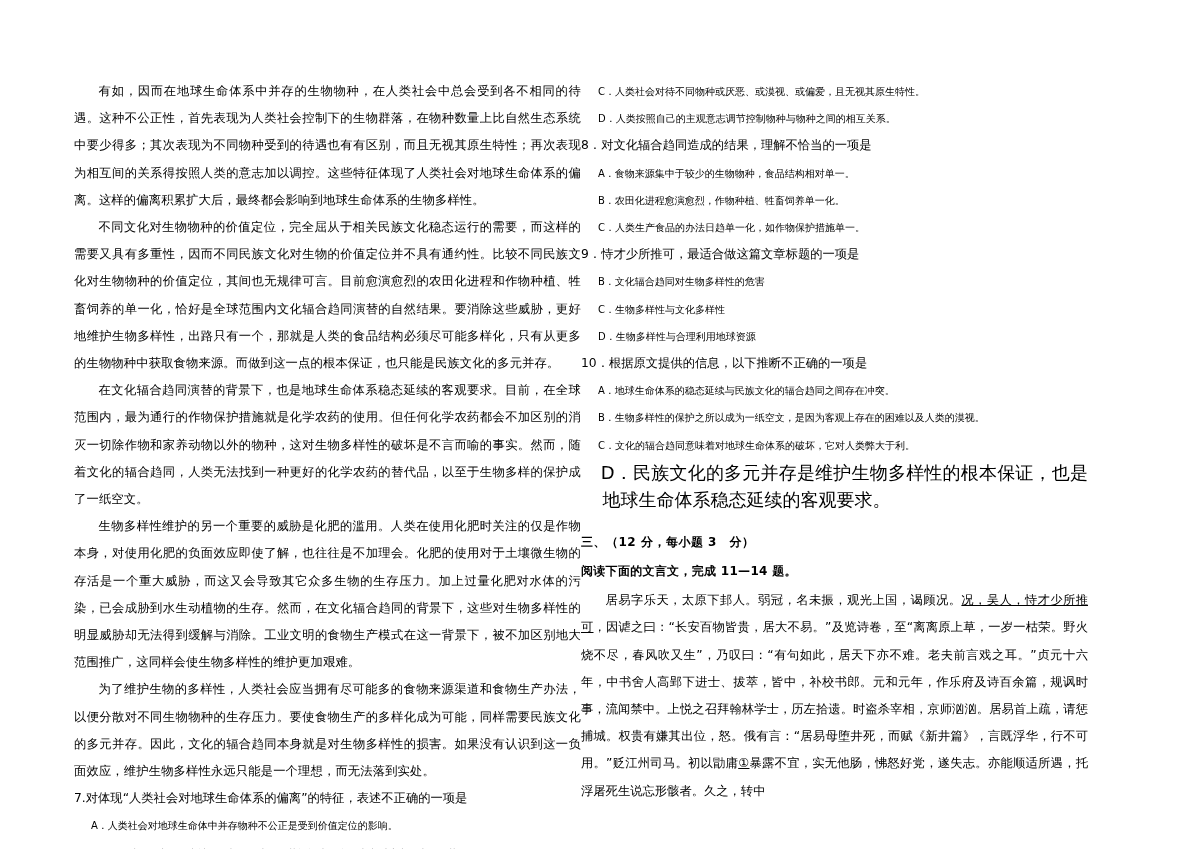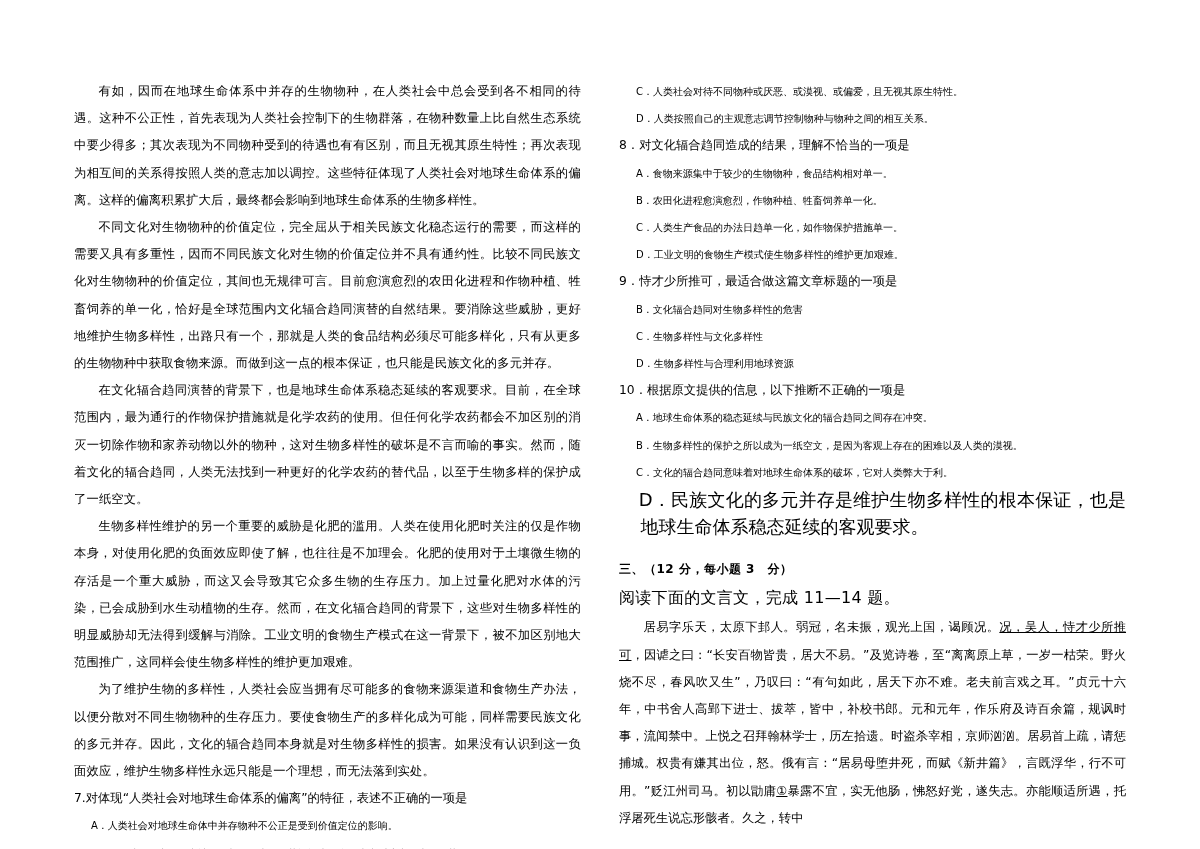--- a/index.html
+++ b/index.html
@@ -22,21 +22,20 @@
     height: 849px;
     background: #fff;
   }
   .cols {
     position: absolute;
     left: 74px;
     top: 78px;
     width: 1052px;
     height: 700px;
     display: flex;
-    gap: 38px;
   }
   .col {
     width: 507px;
     position: relative;
   }
   p {
     margin: 0;
     font-size: 12.3px;
     line-height: 27.2px;
     color: #000;
@@ -76,22 +75,22 @@
     text-justify: inter-ideograph;
   }
   .sec-title {
     font-size: 12px;
     font-weight: bold;
     line-height: 30px;
     margin-top: 14px;
     letter-spacing: 0.5px;
   }
   .sec-sub {
-    font-size: 16px;
-    font-weight: normal;
+    font-size: 12px;
+    font-weight: bold;
     line-height: 28px;
     letter-spacing: 0.3px;
   }
   .classical {
     font-size: 12.3px;
     line-height: 27.2px;
     text-indent: 2em;
     text-align: justify;
     text-justify: inter-ideograph;
   }
@@ -127,21 +126,20 @@
         <div class="opt-hang">C．人类社会对待不同物种或厌恶、或漠视、或偏爱，且无视其原生特性。</div>
         <div class="opt-hang">D．人类按照自己的主观意志调节控制物种与物种之间的相互关系。</div>
 
         <div class="q-num">
           <span class="n">8．</span>
           <span class="t">对文化辐合趋同造成的结果，理解不恰当的一项是</span>
         </div>
         <div class="opt-hang">A．食物来源集中于较少的生物物种，食品结构相对单一。</div>
         <div class="opt-hang">B．农田化进程愈演愈烈，作物种植、牲畜饲养单一化。</div>
         <div class="opt-hang">C．人类生产食品的办法日趋单一化，如作物保护措施单一。</div>
-        <div class="opt-hang">D．工业文明的食物生产模式使生物多样性的维护更加艰难。</div>
 
         <div class="q-num">
           <span class="n">9．</span>
           <span class="t">恃才少所推可，最适合做这篇文章标题的一项是</span>
         </div>
         <div class="opt-hang">B．文化辐合趋同对生物多样性的危害</div>
         <div class="opt-hang">C．生物多样性与文化多样性</div>
         <div class="opt-hang">D．生物多样性与合理利用地球资源</div>
 
         <div class="q-num">

